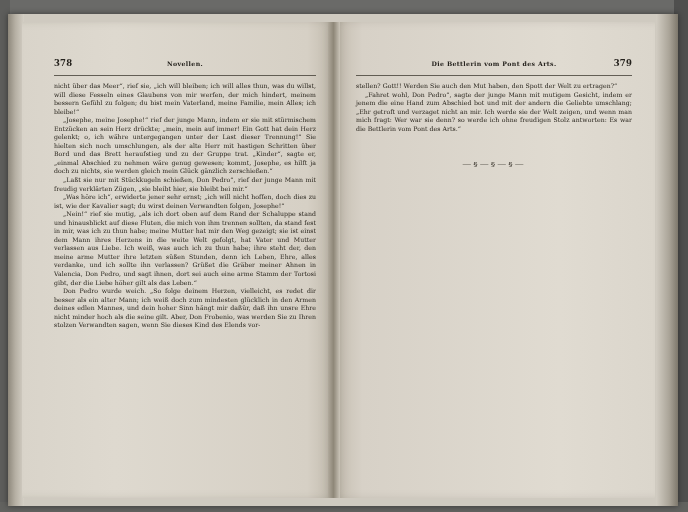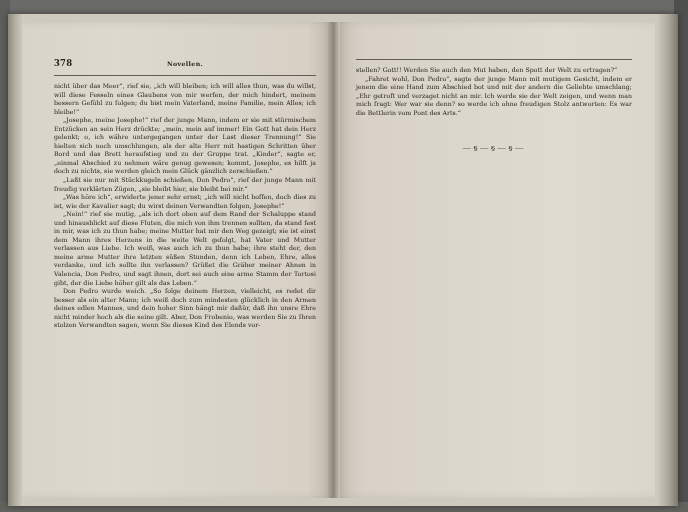--- a/index.html
+++ b/index.html
@@ -186,20 +186,24 @@
       <div class="rule"></div>
       <p class="para noind">nicht über das Meer“, rief sie, „ich will bleiben; ich will alles thun, was du willst, will diese Fesseln eines Glaubens von mir werfen, der mich hindert, meinem bessern Gefühl zu folgen; du bist mein Vaterland, meine Familie, mein Alles; ich bleibe!“</p>
       <p class="para">„Josephe, meine Josephe!“ rief der junge Mann, indem er sie mit stürmischem Entzücken an sein Herz drückte; „mein, mein auf immer! Ein Gott hat dein Herz gelenkt; o, ich währe untergegangen unter der Last dieser Trennung!“ Sie hielten sich noch umschlungen, als der alte Herr mit hastigen Schritten über Bord und das Brett heraufstieg und zu der Gruppe trat. „Kinder“, sagte er, „einmal Abschied zu nehmen wäre genug gewesen; kommt, Josephe, es hilft ja doch zu nichts, sie werden gleich mein Glück gänzlich zerschießen.“</p>
       <p class="para">„Laßt sie nur mit Stückkugeln schießen, Don Pedro“, rief der junge Mann mit freudig verklärten Zügen, „sie bleibt hier, sie bleibt bei mir.“</p>
       <p class="para">„Was höre ich“, erwiderte jener sehr ernst; „ich will nicht hoffen, doch dies zu ist, wie der Kavalier sagt; du wirst deinen Verwandten folgen, Josephe!“</p>
       <p class="para">„Nein!“ rief sie mutig, „als ich dort oben auf dem Rand der Schaluppe stand und hinausblickt auf diese Fluten, die mich von ihm trennen sollten, da stand fest in mir, was ich zu thun habe; meine Mutter hat mir den Weg gezeigt; sie ist einst dem Mann ihres Herzens in die weite Welt gefolgt, hat Vater und Mutter verlassen aus Liebe. Ich weiß, was auch ich zu thun habe; ihre steht der, den meine arme Mutter ihre letzten süßen Stunden, denn ich Leben, Ehre, alles verdanke, und ich sollte ihn verlassen? Grüßet die Gräber meiner Ahnen in Valencia, Don Pedro, und sagt ihnen, dort sei auch eine arme Stamm der Tortosi gibt, der die Liebe höher gilt als das Leben.“</p>
       <p class="para">Don Pedro wurde weich. „So folge deinem Herzen, vielleicht, es redet dir besser als ein alter Mann; ich weiß doch zum mindesten glücklich in den Armen deines edlen Mannes, und dein hoher Sinn hängt mir daßür, daß ihn unsre Ehre nicht minder hoch als die seine gilt. Aber, Don Frobenio, was werden Sie zu Ihren stolzen Verwandten sagen, wenn Sie dieses Kind des Elends vor-</p>
     </div>
 
     <div class="col right">
+      <div class="runhead">
+        <span class="title">Die Bettlerin vom Pont des Arts.</span>
+        <span class="folio r">379</span>
+      </div>
       <div class="rule"></div>
       <p class="para noind">stellen? Gott!! Werden Sie auch den Mut haben, den Spott der Welt zu ertragen?“</p>
       <p class="para">„Fahret wohl, Don Pedro“, sagte der junge Mann mit mutigem Gesicht, indem er jenem die eine Hand zum Abschied bot und mit der andern die Geliebte umschlang; „Ehr getroft und verzaget nicht an mir. Ich werde sie der Welt zeigen, und wenn man mich fragt: Wer war sie denn? so werde ich ohne freudigen Stolz antworten: Es war die Bettlerin vom Pont des Arts.“</p>
       <div class="ornament">
         <span>—§—§—§—</span>
       </div>
     </div>
   </div>
 </div>
 

